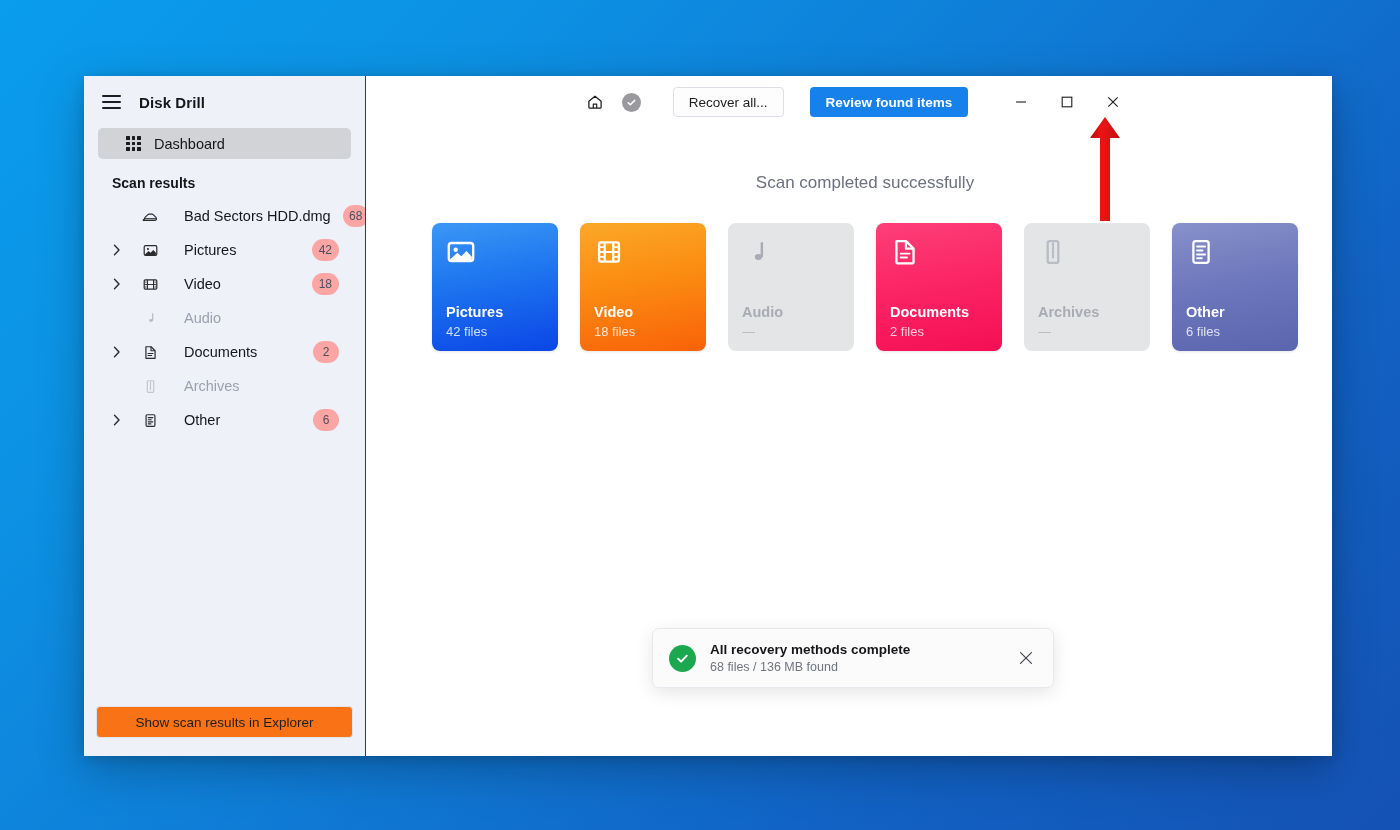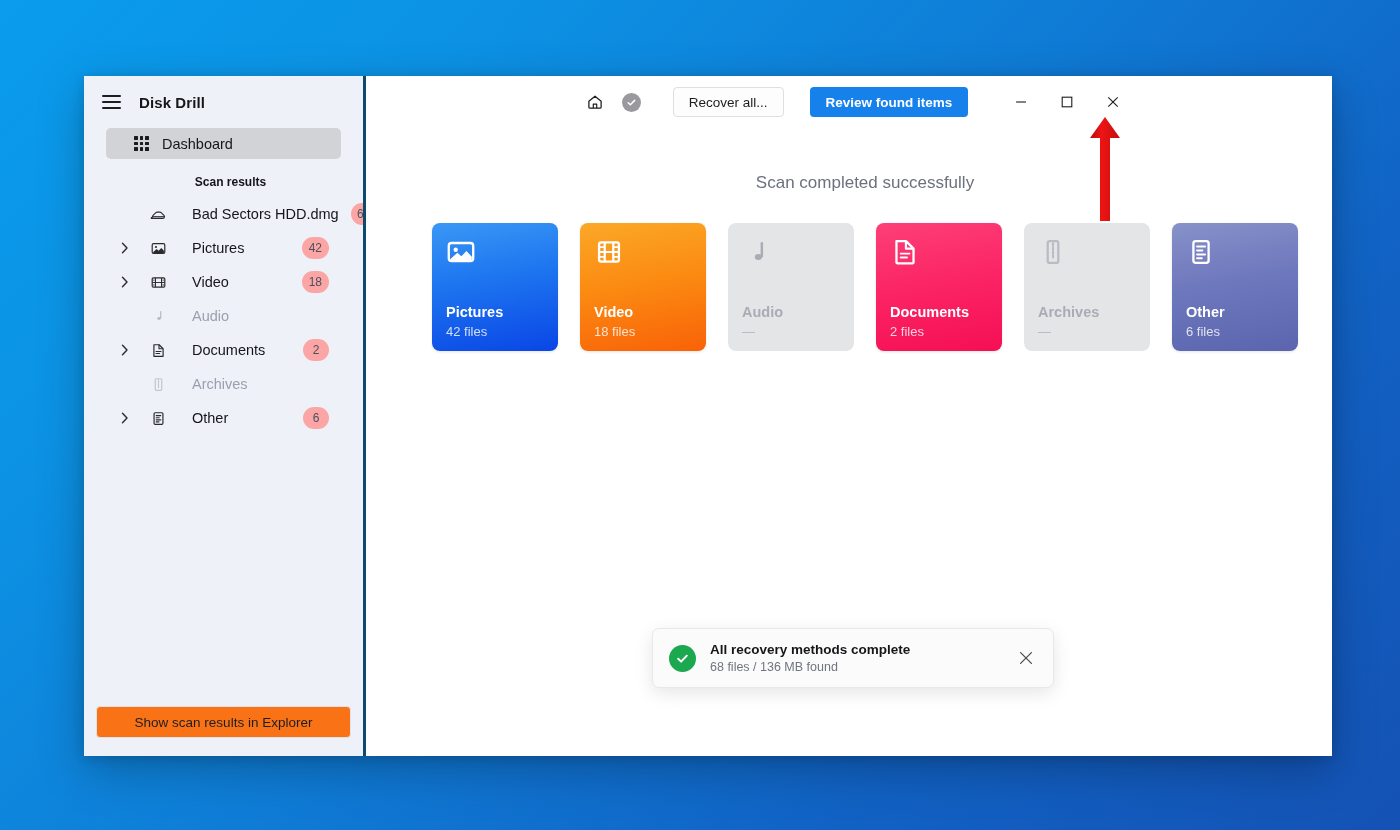--- a/index.html
+++ b/index.html
@@ -27,21 +27,21 @@
     display: flex;
     box-shadow: 0 14px 42px rgba(0,0,0,.26), 0 2px 10px rgba(0,0,0,.14);
     overflow: hidden;
   }
 
   
   .sidebar {
     width: 282px;
     flex: 0 0 282px;
     background: #eef1f8;
-    border-right: 3px solid #0c4a6e;
+    border-right: 1px solid #0c4a6e;
     display: flex;
     flex-direction: column;
     position: relative;
   }
 
   .sb-header {
     height: 52px;
     display: flex;
     align-items: center;
     padding: 0 0 0 18px;
@@ -58,21 +58,21 @@
   }
   .hamburger i { display: block; height: 1.6px; background: #1d1d1f; border-radius: 1px; }
 
   .app-title {
     font-size: 15px;
     font-weight: 700;
     color: #17171a;
     letter-spacing: .1px;
   }
 
-  .sb-scroll { flex: 1 1 auto; padding: 0 22px; overflow: hidden; }
+  .sb-scroll { flex: 1 1 auto; padding: 0 14px; overflow: hidden; }
 
   .nav-item {
     height: 31px;
     display: flex;
     align-items: center;
     border-radius: 5px;
     padding-left: 28px;
     gap: 13px;
     cursor: pointer;
   }
@@ -82,25 +82,24 @@
   .grid-icon {
     width: 15px; height: 15px;
     display: grid;
     grid-template-columns: repeat(3, 1fr);
     grid-template-rows: repeat(3, 1fr);
     gap: 2px;
   }
   .grid-icon b { display: block; background: #1b1b1e; border-radius: .5px; }
 
   .sb-section {
-    font-size: 12px;
+    font-size: 14px;
     font-weight: 700;
     color: #16161a;
     padding: 16px 0 8px 14px;
-    text-align: center;
   }
 
   .tree-row {
     height: 34px;
     display: flex;
     align-items: center;
     padding: 0 12px 0 10px;
     gap: 12px;
     cursor: pointer;
     border-radius: 5px;

